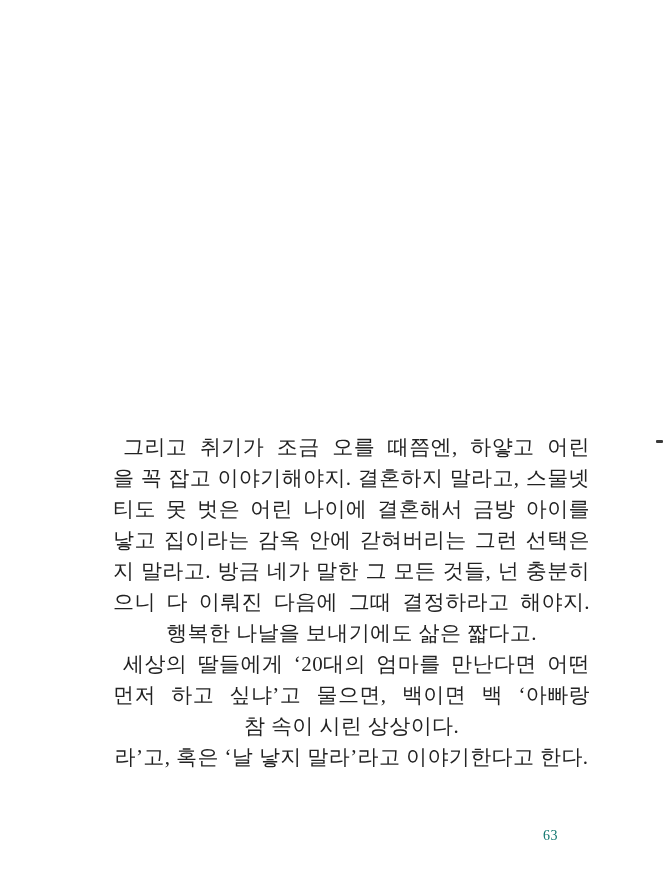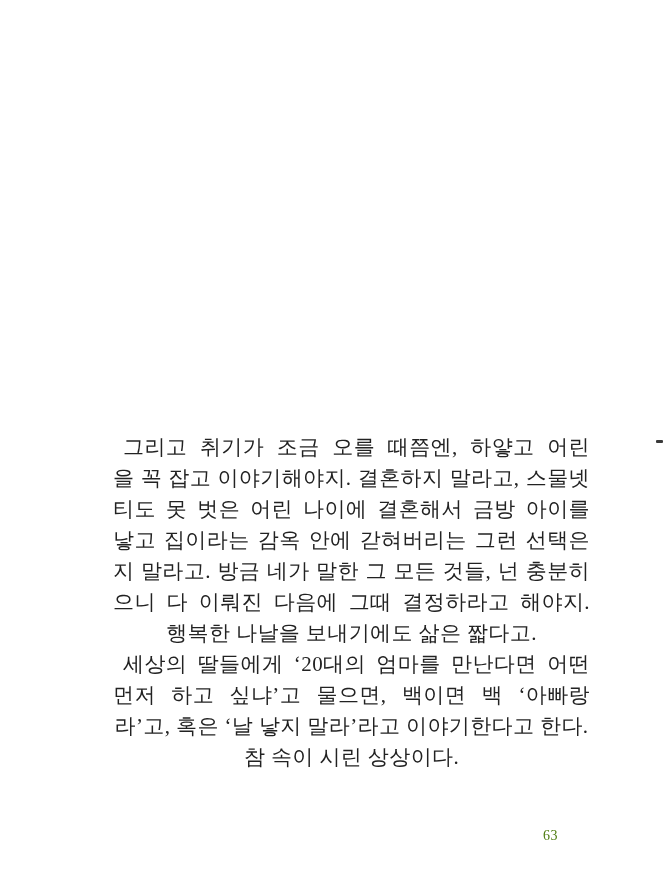--- a/index.html
+++ b/index.html
@@ -41,21 +41,21 @@
   .line.indent {
     text-indent: 10px;
   }
   .page-number {
     position: absolute;
     left: 543px;
     top: 827px;
     width: 30px;
     font-size: 14px;
     line-height: 18px;
-    color: #4d7c0f;
+    color: #0f766e;
     letter-spacing: 0.5px;
   }
   .edge-mark {
     position: absolute;
     left: 656px;
     top: 440px;
     width: 7px;
     height: 3px;
     background: #3a3a3a;
     border-radius: 1px;
@@ -69,21 +69,21 @@
   <div class="text-block">
     <p class="line justify indent">그리고 취기가 조금 오를 때쯤엔, 하얗고 어린 엄마의 두 손</p>
     <p class="line justify">을 꼭 잡고 이야기해야지. 결혼하지 말라고, 스물넷 대학생</p>
     <p class="line justify">티도 못 벗은 어린 나이에 결혼해서 금방 아이를 셋씩이나</p>
     <p class="line justify">낳고 집이라는 감옥 안에 갇혀버리는 그런 선택은 절대로 하</p>
     <p class="line justify">지 말라고. 방금 네가 말한 그 모든 것들, 넌 충분히 할 수 있</p>
     <p class="line justify">으니 다 이뤄진 다음에 그때 결정하라고 해야지. 정말로 많이</p>
     <p class="line">행복한 나날을 보내기에도 삶은 짧다고.</p>
     <p class="line justify indent">세상의 딸들에게 ‘20대의 엄마를 만난다면 어떤 말을 제일</p>
     <p class="line justify">먼저 하고 싶냐’고 물으면, 백이면 백 ‘아빠랑 결혼하지 말</p>
+    <p class="line">참 속이 시린 상상이다.</p>
     <p class="line">라’고, 혹은 ‘날 낳지 말라’라고 이야기한다고 한다.</p>
-    <p class="line">참 속이 시린 상상이다.</p>
   </div>
 
   <div class="edge-mark"></div>
 
   <div class="page-number">63</div>
 
 </div>
 
 </body></html>

